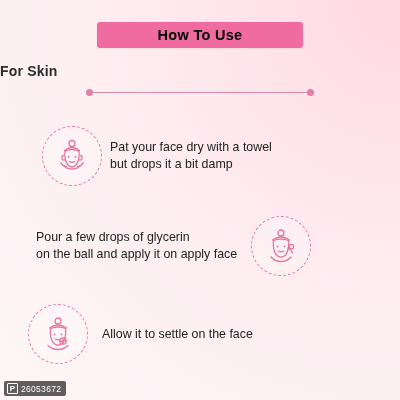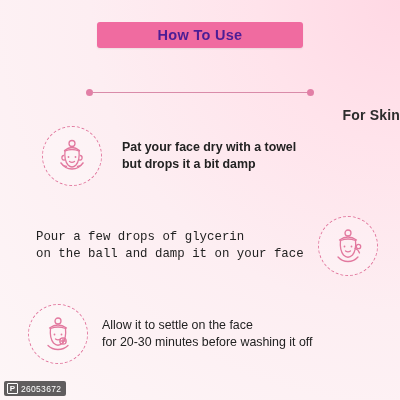--- a/index.html
+++ b/index.html
@@ -29,32 +29,31 @@
     width: 206px;
     height: 26px;
     background: #f06ba0;
     border-radius: 3px;
     display: flex;
     align-items: center;
     justify-content: center;
     box-shadow: 0 1px 2px rgba(0,0,0,0.07);
   }
   .title-banner span {
-    color: #4c1d95;
+    color: #000000;
     font-size: 14.5px;
     font-weight: bold;
     letter-spacing: 0.3px;
   }
   .subtitle-wrap {
     position: absolute;
     top: 62px;
     left: 0;
     width: 400px;
-    text-align: right;
-    margin-top: 44px;
+    text-align: left;
   }
   .subtitle {
     color: #2c2c2c;
     font-size: 14px;
     font-weight: bold;
     letter-spacing: 0.2px;
   }
   .divider {
     position: absolute;
     top: 87px;
@@ -81,21 +80,21 @@
   }
   .divider .dot.left { left: 0; }
   .divider .dot.right { right: 0; }
 
   .step {
     position: absolute;
     display: flex;
     align-items: center;
   }
   .step-1 { top: 126px; left: 42px; }
-  .step-2 { top: 216px; left: 36px; font-family: Liberation Mono, monospace; }
+  .step-2 { top: 216px; left: 36px; }
   .step-3 { top: 304px; left: 28px; }
 
   .badge {
     width: 58px;
     height: 58px;
     min-width: 58px;
     border-radius: 50%;
     border: 1.4px dashed #e2799f;
     display: flex;
     align-items: center;
@@ -103,21 +102,21 @@
     background: rgba(255,255,255,0.25);
   }
   .badge svg { display: block; }
 
   .step-text {
     color: #222222;
     font-size: 12.4px;
     line-height: 17px;
     white-space: nowrap;
   }
-  .step-1 .step-text { margin-left: 20px; font-weight: bold; }
+  .step-1 .step-text { margin-left: 8px; }
   .step-2 .step-text { margin-right: 14px; }
   .step-3 .step-text { margin-left: 14px; }
 
   .step-2 { flex-direction: row; }
 
   .watermark {
     position: absolute;
     left: 4px;
     bottom: 4px;
     background: rgba(0,0,0,0.62);
@@ -185,21 +184,21 @@
     </div>
     <div class="step-text">
       <div>Pat your face dry with a towel</div>
       <div>but drops it a bit damp</div>
     </div>
   </div>
 
   <div class="step step-2">
     <div class="step-text">
       <div>Pour a few drops of glycerin</div>
-      <div>on the ball and damp it on your face</div>
+      <div>on the ball and apply it on apply face</div>
     </div>
     <div class="badge">
       <span>
         <svg width="40" height="40" viewBox="0 0 40 40">
           <g fill="none" stroke="#e2799f" stroke-width="1.3" stroke-linecap="round" stroke-linejoin="round">
             <circle cx="20" cy="7" r="3"></circle>
             <path d="M11.5 14 Q20 8 28.5 14"></path>
             <path d="M12.5 14.5 Q11.5 24 15.5 29 Q20 33.5 24.5 29 Q28.5 24 27.5 14.5"></path>
             <path d="M12.5 14.5 Q20 11.5 27.5 14.5"></path>
             <circle cx="16.5" cy="20.5" r="0.9" fill="#e2799f" stroke="none"></circle>
@@ -228,21 +227,20 @@
             <path d="M17.5 25 q2.5 1.8 5 0"></path>
             <circle cx="25" cy="27" r="3.2"></circle>
             <path d="M25 24.6 v4.8 M22.6 27 h4.8"></path>
             <path d="M10 31.5 q4 4 10 4 q6 0 10 -4"></path>
           </g>
         </svg>
       </span>
     </div>
     <div class="step-text">
       <div>Allow it to settle on the face</div>
-      <div>for 20-30 minutes before washing it off</div>
     </div>
   </div>
 
   <div class="watermark">
     <span class="pmark">P</span>
     <span>26053672</span>
   </div>
 
 </div>
 

